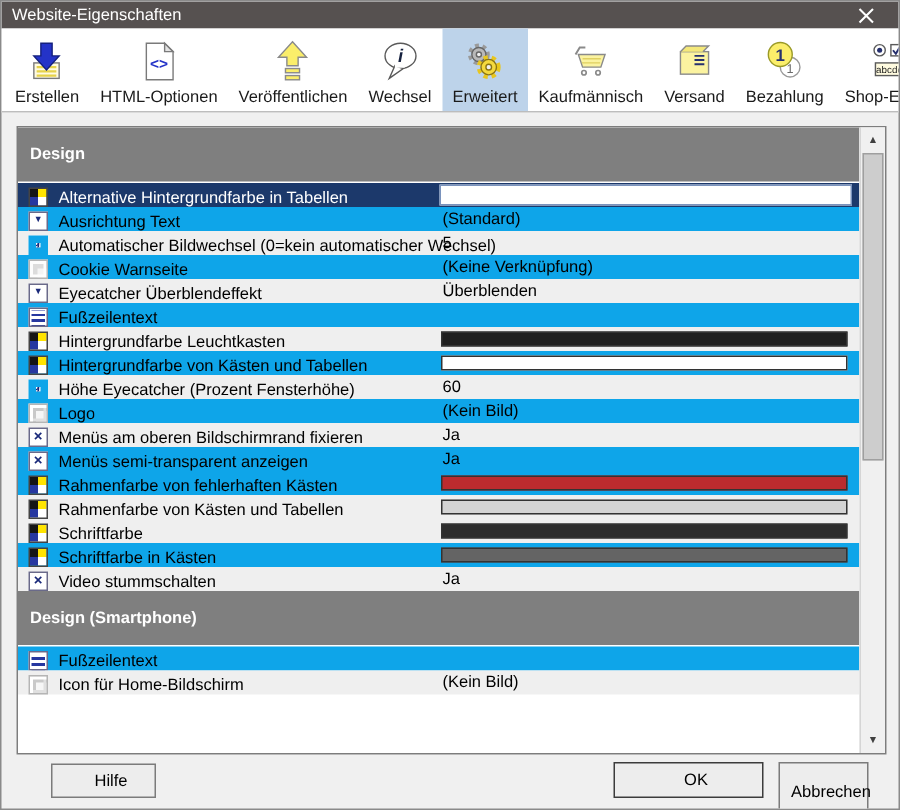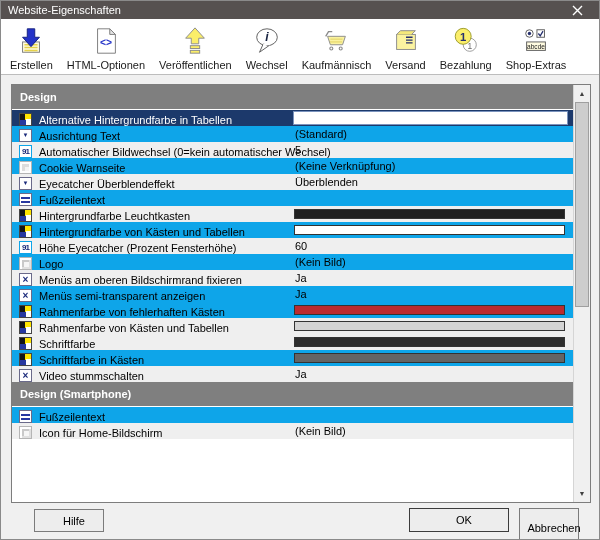--- a/index.html
+++ b/index.html
@@ -16,33 +16,33 @@
            border-bottom:1px solid #bdbdbd;display:flex;align-items:stretch;padding:0 2px;}
   .titem{display:flex;flex-direction:column;align-items:center;justify-content:flex-end;
          padding:4px 7px 3px 7px;cursor:default;}
   .titem.selected{background:#bdd3ea;}
   .titem .ticon{width:32px;height:32px;display:flex;align-items:center;justify-content:center;}
   .titem .tlabel{font-size:11px;color:#1a1a1a;margin-top:2px;white-space:nowrap;}
   
   .grid{position:absolute;left:10px;top:83px;width:580px;height:419px;background:#fff;
         border:1px solid #7d7d7d;}
   .grid-rows{position:absolute;left:0;top:0;right:17px;bottom:0;overflow:hidden;}
-  .section-header{height:24px;background:#7f7f7f;color:#fff;font-size:11px;font-weight:bold;
+  .section-header{height:36px;background:#7f7f7f;color:#fff;font-size:11px;font-weight:bold;
                   display:flex;align-items:center;padding-left:8px;margin-bottom:1px;}
   .prow{position:relative;height:16px;display:flex;align-items:flex-end;padding-left:7px;
         font-size:11px;color:#000;}
   .prow.odd{background:#efefef;}
   .prow.even{background:#0ea5e9;}
   .prow.selected{background:#1c396b;color:#fff;}
   .pi{width:13px;height:13px;margin-right:7px;flex:none;display:flex;align-items:center;
       justify-content:center;font-size:7px;line-height:11px;overflow:hidden;}
   .pi-color{border:1px solid #444;
       background:conic-gradient(#ffe400 0 25%,#ffffff 25% 50%,#2637a0 50% 75%,#151515 75% 100%);}
   .pi-dropdown{background:#fff;border:1px solid #6a6a8a;color:#1a2a7a;font-size:6px;}
-  .pi-number{background:#fff;border:1px solid #0ea5e9;color:#1a2a7a;font-weight:bold;
+  .pi-number{background:#fff;border:5px solid #0ea5e9;color:#1a2a7a;font-weight:bold;
       font-size:8px;letter-spacing:-1px;}
   .pi-link{background:#f4f4f4;border:1px solid #b5b5b5;
       box-shadow:inset 0 0 0 2px #fdfdfd, inset 3px 3px 0 2px #dcdcdc;}
   .pi-text{background:#fff;border:1px solid #6a6a8a;
       background-image:repeating-linear-gradient(#fff 0 2px,#2637a0 2px 4px);
       background-size:9px 100%;background-repeat:no-repeat;background-position:1px 1px;}
   .pi-image{background:#f6f6f6;border:1px solid #b5b5b5;
       box-shadow:inset 2px 2px 0 0 #fff, inset -2px -2px 0 0 #e0e0e0, inset 4px 4px 0 0 #c9c9c9;}
   .pi-checkbox{background:#fff;border:1px solid #6a6a8a;color:#1a2a7a;font-weight:bold;
       font-size:10px;}
@@ -124,20 +124,33 @@
         <svg width="30" height="30" viewBox="0 0 32 32">
           <ellipse cx="16" cy="12" rx="11" ry="9" fill="#ffffff" stroke="#5a5a5a"></ellipse>
           <path d="M12 19 l-4 9 10 -7 z" fill="#ffffff" stroke="#5a5a5a"></path>
           <path d="M12 19.5 h7" stroke="#ffffff" stroke-width="2"></path>
           <text x="16" y="16.5" font-size="13" font-weight="bold" font-style="italic" fill="#16213f" text-anchor="middle">i</text>
         </svg>
       </span>
       <span class="tlabel">Wechsel</span>
     </div>
 
+    <div class="titem selected">
+      <span class="ticon">
+        <svg width="30" height="30" viewBox="0 0 32 32">
+          <circle cx="12" cy="11" r="6" fill="none" stroke="#9a9a9a" stroke-width="3.5" stroke-dasharray="2.6 2.5"></circle>
+          <circle cx="12" cy="11" r="5" fill="#b8b8b8" stroke="#666"></circle>
+          <circle cx="12" cy="11" r="1.8" fill="#f0f0f0" stroke="#666"></circle>
+          <circle cx="19" cy="20" r="6.5" fill="none" stroke="#e8c61e" stroke-width="4" stroke-dasharray="2.8 2.6"></circle>
+          <circle cx="19" cy="20" r="5.5" fill="#f4d93e" stroke="#8a7414"></circle>
+          <circle cx="19" cy="20" r="2" fill="#f0f0f0" stroke="#8a7414"></circle>
+        </svg>
+      </span>
+      <span class="tlabel">Erweitert</span>
+    </div>
 
     <div class="titem">
       <span class="ticon">
         <svg width="30" height="30" viewBox="0 0 32 32">
           <path d="M5 11 l3 -5 h4" fill="none" stroke="#8a8a8a" stroke-width="1.4"></path>
           <path d="M7 11 h19 l-3 9 h-13 z" fill="#fbf3a0" stroke="#8a8a8a"></path>
           <path d="M10 14 h13 M9.5 17 h13" stroke="#e0d060" stroke-width="1"></path>
           <circle cx="11" cy="24" r="1.6" fill="none" stroke="#8a8a8a" stroke-width="1.2"></circle>
           <circle cx="21" cy="24" r="1.6" fill="none" stroke="#8a8a8a" stroke-width="1.2"></circle>
         </svg>

